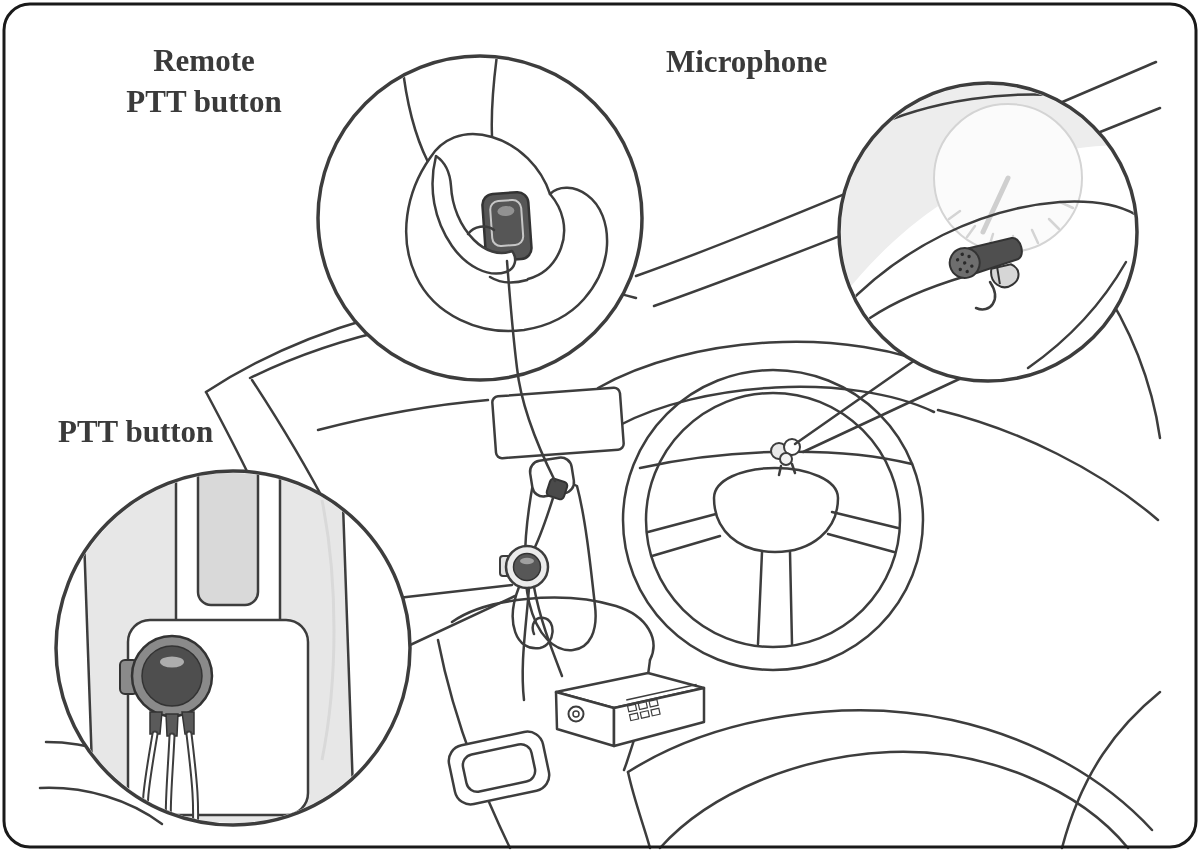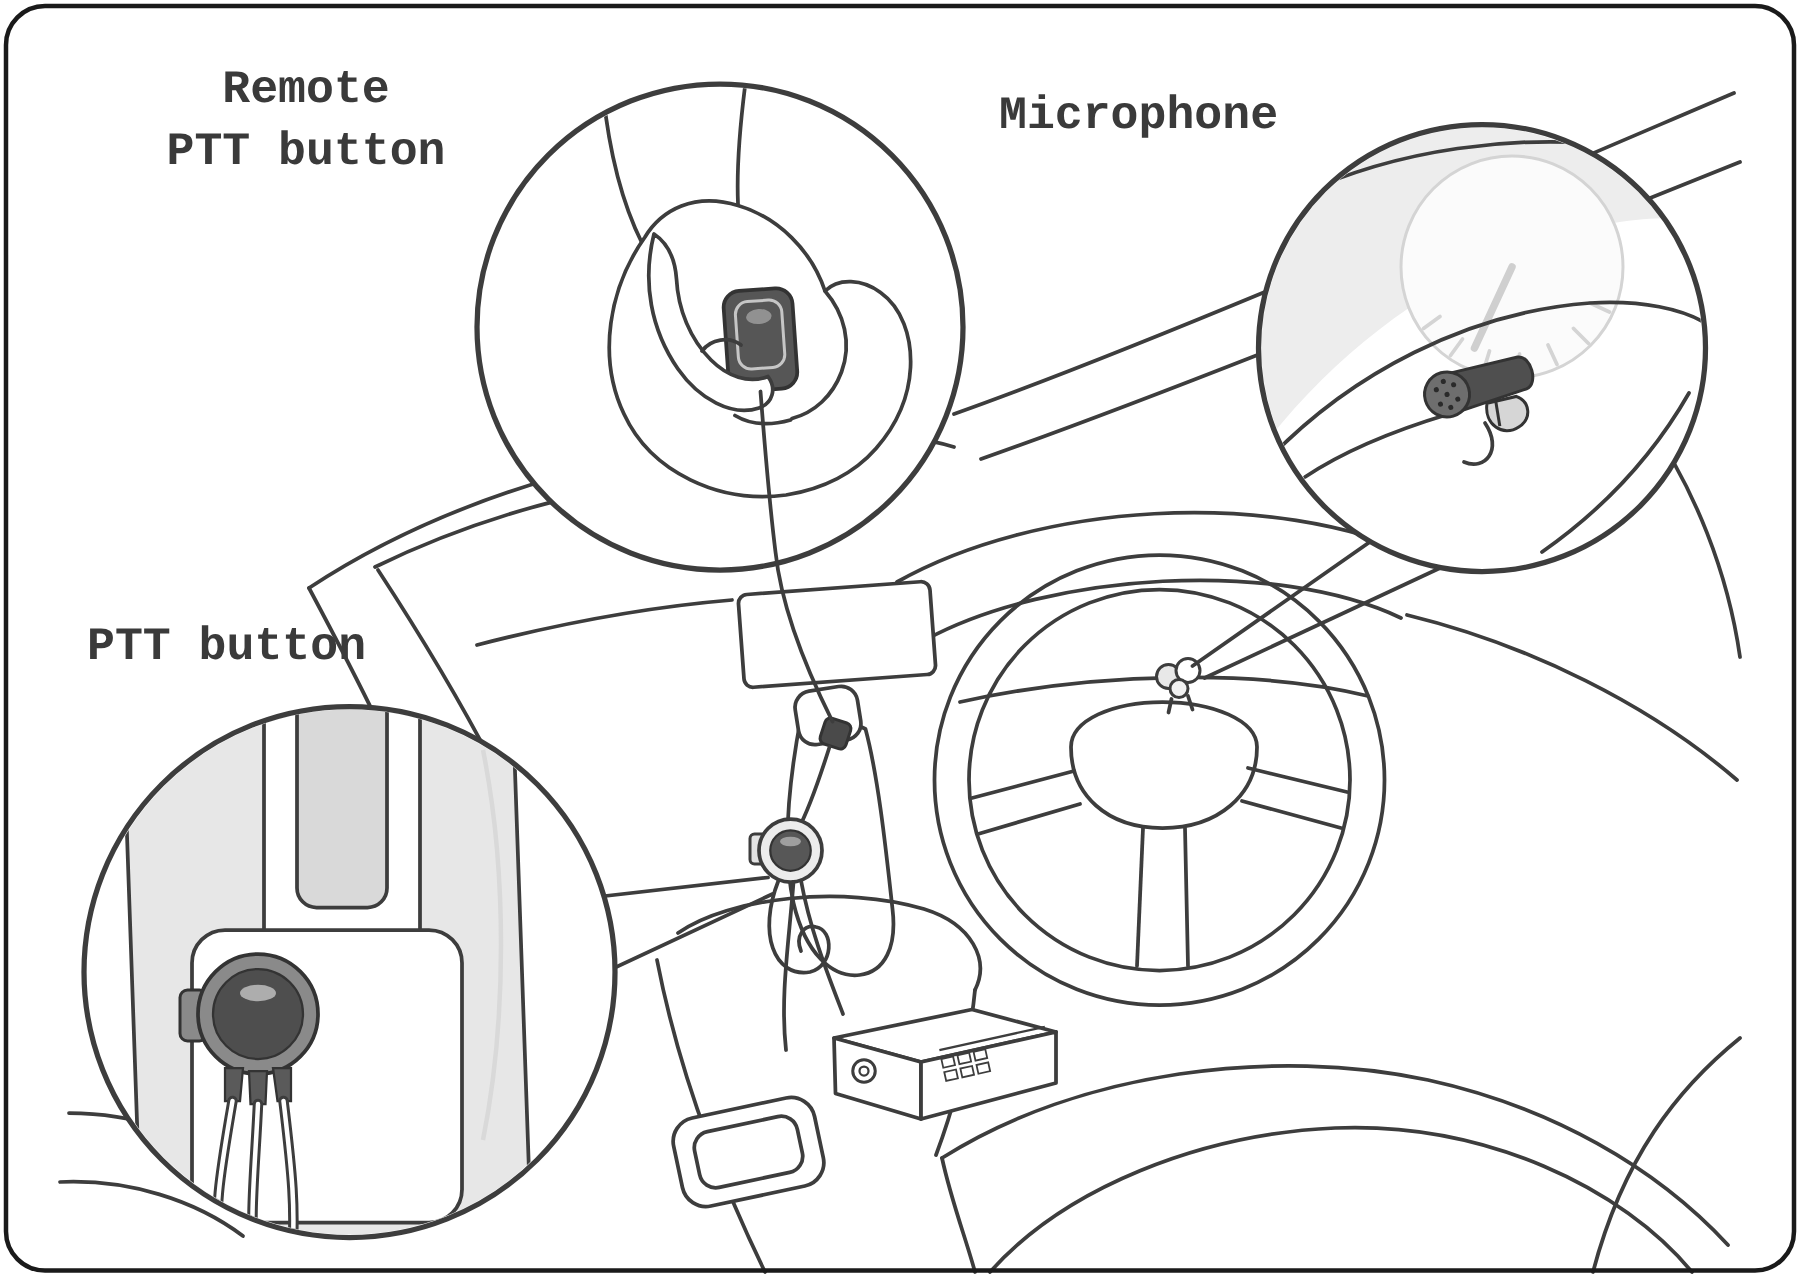--- a/index.html
+++ b/index.html
@@ -1,21 +1,21 @@
 <!DOCTYPE html>
 <html><head>
 <meta charset="utf-8">
 <style>
   html,body{margin:0;padding:0;background:#ffffff;}
   #page{position:relative;width:1200px;height:851px;background:#ffffff;overflow:hidden;
-        font-family:Liberation Mono, monospace;}
+        font-family:Liberation Serif, serif;}
   #art{position:absolute;left:0;top:0;}
   .label{position:absolute;font-weight:700;font-size:31px;color:#3a3a3a;}
   #lbl-remote{left:58px;top:40px;width:292px;text-align:center;line-height:41px;}
-  #lbl-mic{left:666px;top:60px;}
+  #lbl-mic{left:666px;top:44px;}
   #lbl-ptt{left:58px;top:414px;}
   
   .ln{stroke:#3d3d3d;stroke-width:2.5;fill:none;stroke-linecap:round;stroke-linejoin:round;}
   .lnw{stroke:#3d3d3d;stroke-width:2.5;fill:#ffffff;stroke-linecap:round;stroke-linejoin:round;}
   .circ{fill:#ffffff;}
   .circ-stroke{fill:none;stroke:#3d3d3d;stroke-width:3.5;}
   .gaugeln{stroke:#d4d4d4;stroke-width:2.5;fill:none;stroke-linecap:round;}
 </style>
 </head>
 <body>

